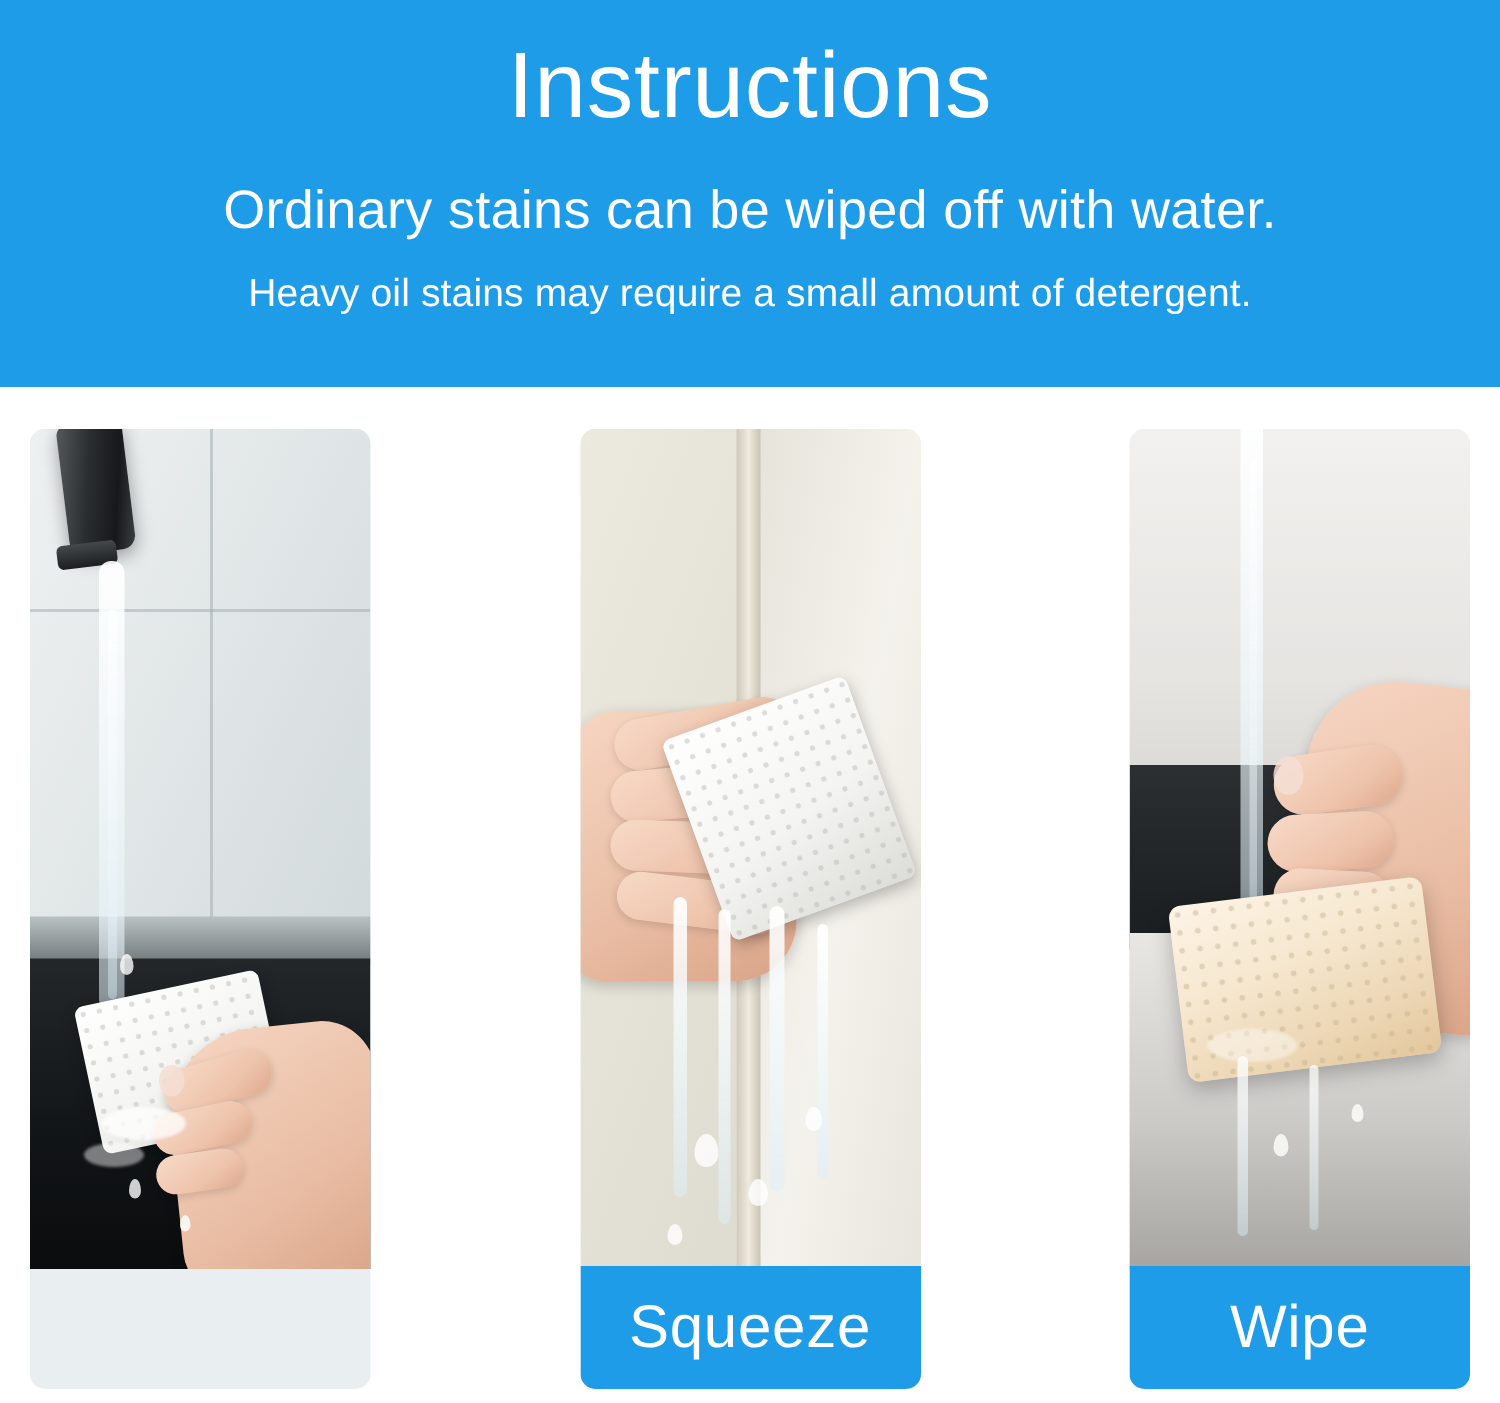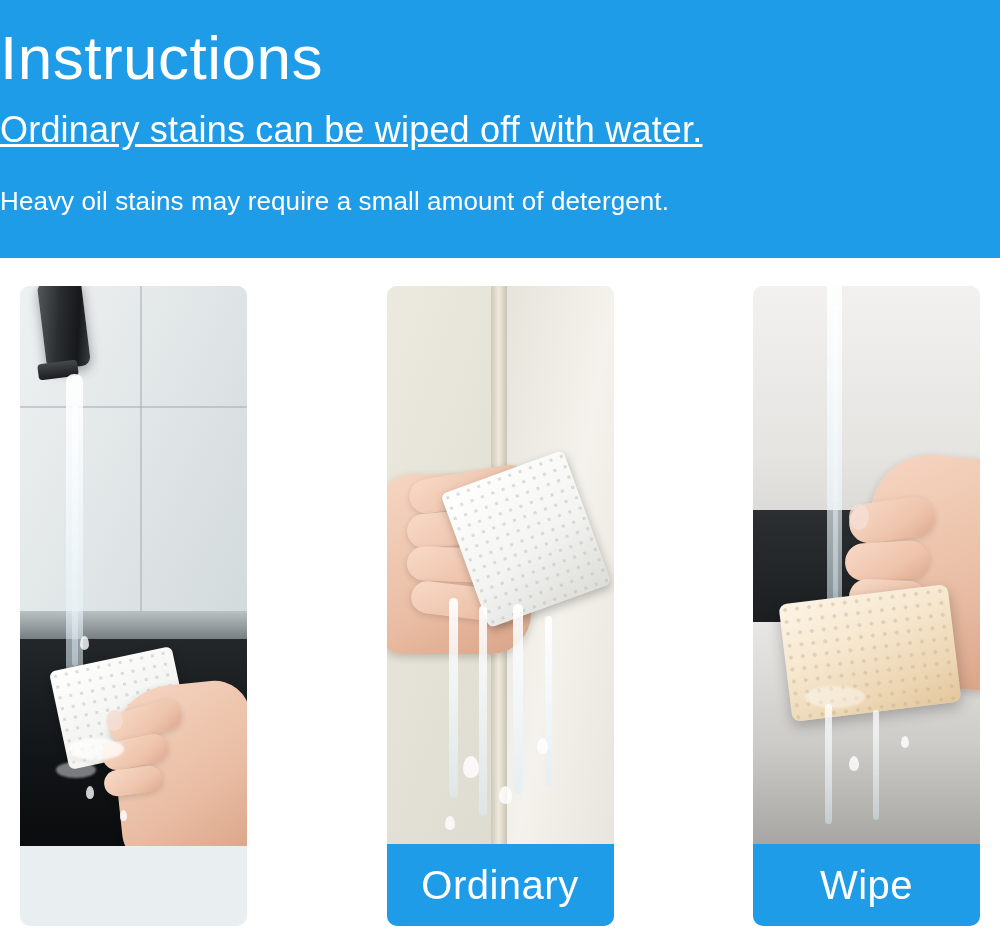--- a/index.html
+++ b/index.html
@@ -22,46 +22,46 @@
 
   
   .header {
     position: absolute;
     left: 0; top: 0;
     width: 1000px;
     height: 258px;
     background: #1f9ce8;
     display: flex;
     flex-direction: column;
+    align-items: center;
     justify-content: flex-start;
     box-sizing: border-box;
     padding-top: 22px;
   }
   .header-title {
     color: #ffffff;
     font-size: 62px;
     line-height: 72px;
     font-weight: 400;
     letter-spacing: 0.5px;
   }
   .header-sub1 {
     color: #ffffff;
     font-size: 36px;
     line-height: 44px;
     font-weight: 400;
-    margin-top: 14px;
+    margin-top: 24px;
     letter-spacing: 0.2px;
-    text-decoration: underline;
   }
   .header-sub2 {
     color: #ffffff;
     font-size: 26px;
     line-height: 34px;
     font-weight: 400;
-    margin-top: 32px;
+    margin-top: 16px;
     letter-spacing: 0.1px;
   }
 
   
   .steps {
     position: absolute;
     left: 0;
     top: 286px;
     width: 1000px;
     height: 640px;
@@ -335,21 +335,21 @@
           <div class="stream" style="left:62px; top:312px; width:9px; height:200px; border-radius:6px;"></div>
           <div class="stream" style="left:92px; top:320px; width:8px; height:210px; border-radius:6px;"></div>
           <div class="stream" style="left:126px; top:318px; width:10px; height:190px; border-radius:6px;"></div>
           <div class="stream" style="left:158px; top:330px; width:7px; height:170px; border-radius:6px;"></div>
           <div class="drop" style="left:76px; top:470px; width:16px; height:22px;"></div>
           <div class="drop" style="left:112px; top:500px; width:13px; height:18px;"></div>
           <div class="drop" style="left:150px; top:452px; width:11px; height:16px;"></div>
           <div class="drop" style="left:58px; top:530px; width:10px; height:14px;"></div>
         </div>
       </div>
-      <div class="caption">Ordinary</div>
+      <div class="caption">Squeeze</div>
     </div>
 
 
     <div class="step">
       <div class="photo">
         <div class="scene">
           <div class="s4-bg"></div>
           <div class="s4-dark"></div>
           <div class="s4-bar"></div>
           <div class="s4-counter"></div>

